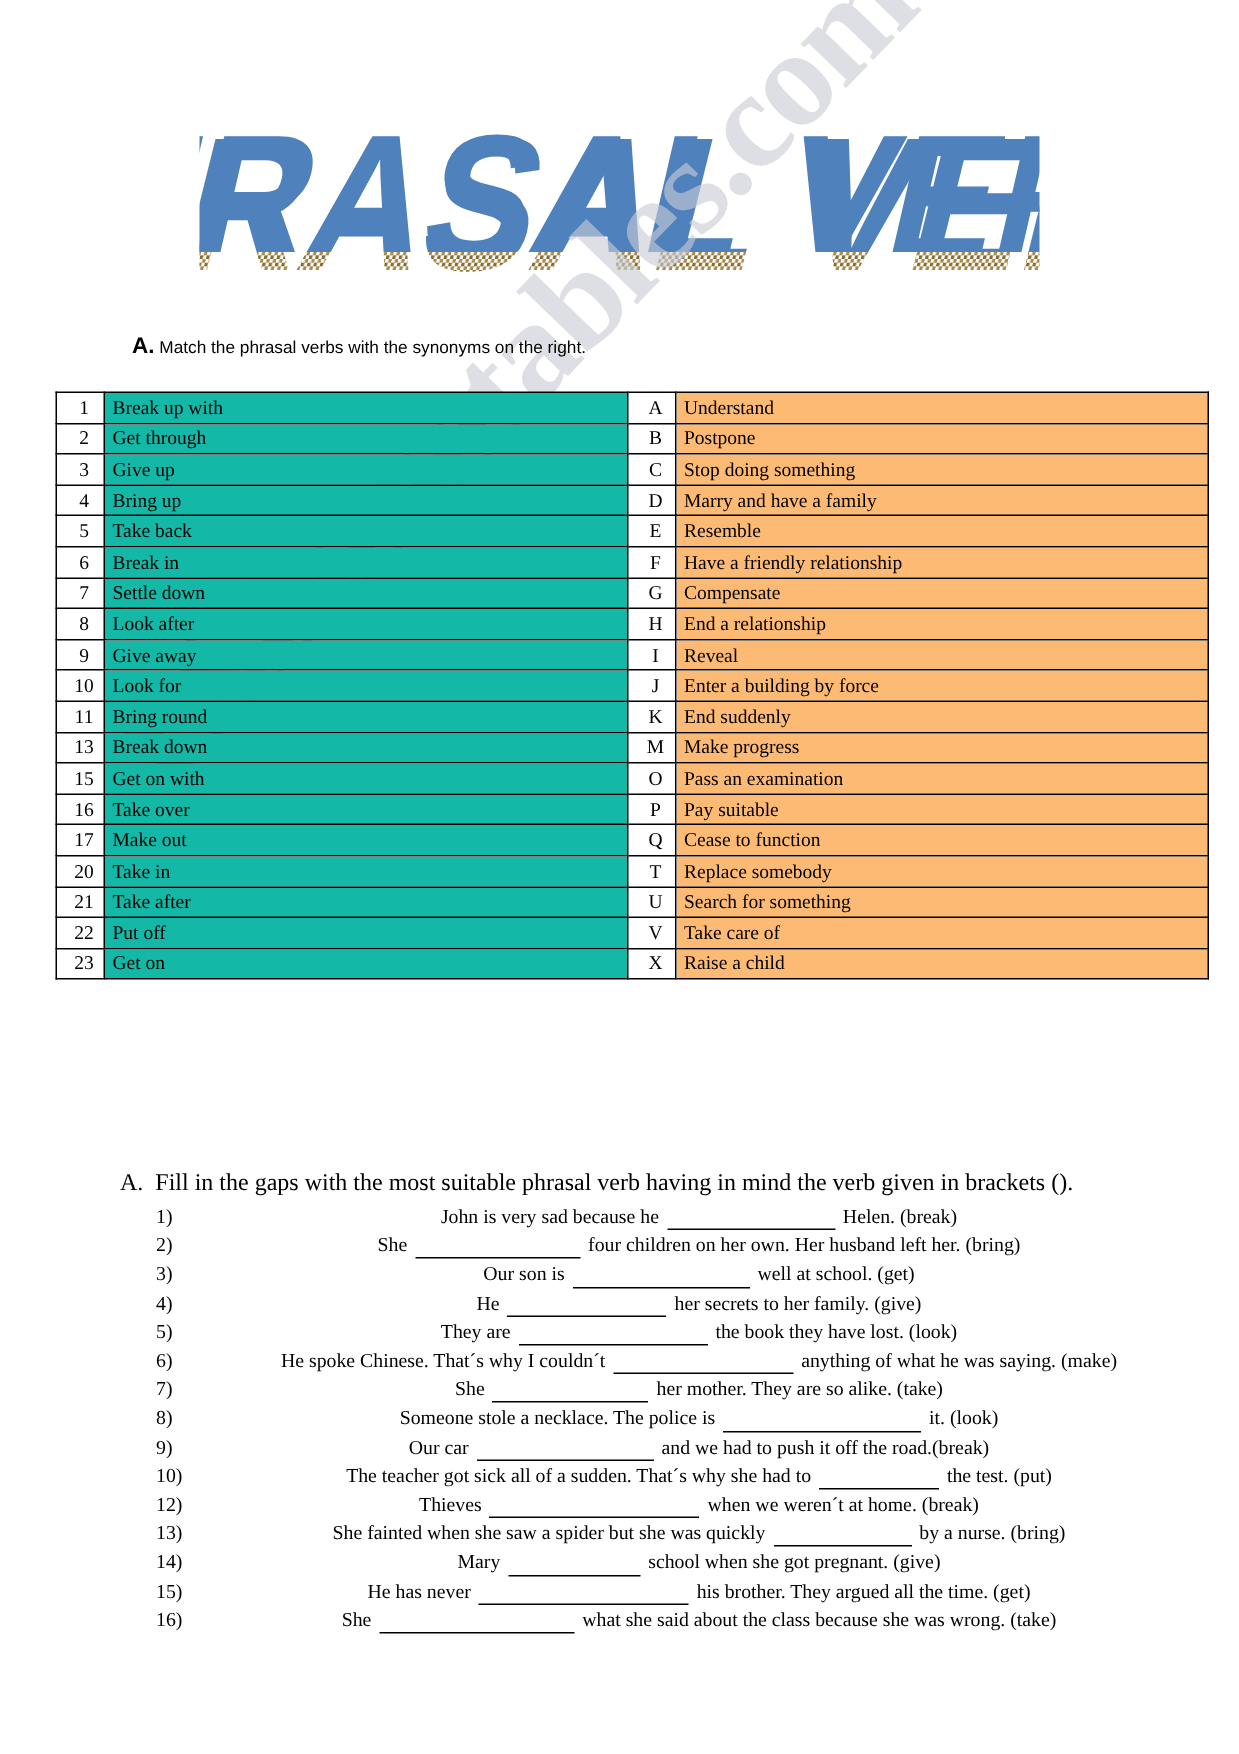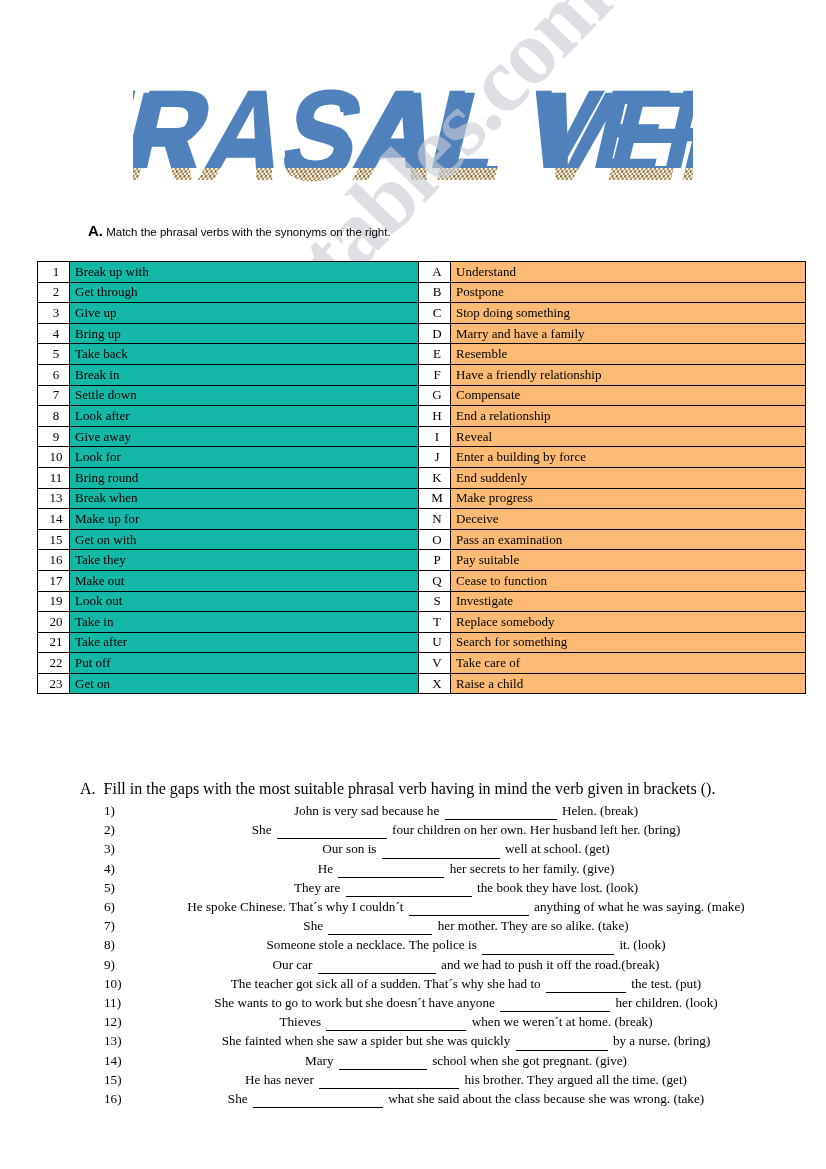--- a/index.html
+++ b/index.html
@@ -241,55 +241,43 @@
           <td class="c-def">Enter a building by force</td>
         </tr>
         <tr>
           <td class="c-num">11</td>
           <td class="c-verb">Bring round</td>
           <td class="c-let">K</td>
           <td class="c-def">End suddenly</td>
         </tr>
         <tr>
           <td class="c-num">13</td>
-          <td class="c-verb">Break when</td>
+          <td class="c-verb">Break down</td>
           <td class="c-let">M</td>
           <td class="c-def">Make progress</td>
-        </tr>
-        <tr>
-          <td class="c-num">14</td>
-          <td class="c-verb">Make up for</td>
-          <td class="c-let">N</td>
-          <td class="c-def">Deceive</td>
         </tr>
         <tr>
           <td class="c-num">15</td>
           <td class="c-verb">Get on with</td>
           <td class="c-let">O</td>
           <td class="c-def">Pass an examination</td>
         </tr>
         <tr>
           <td class="c-num">16</td>
-          <td class="c-verb">Take they</td>
+          <td class="c-verb">Take over</td>
           <td class="c-let">P</td>
           <td class="c-def">Pay suitable</td>
         </tr>
         <tr>
           <td class="c-num">17</td>
           <td class="c-verb">Make out</td>
           <td class="c-let">Q</td>
           <td class="c-def">Cease to function</td>
         </tr>
         <tr>
-          <td class="c-num">19</td>
-          <td class="c-verb">Look out</td>
-          <td class="c-let">S</td>
-          <td class="c-def">Investigate</td>
-        </tr>
-        <tr>
           <td class="c-num">20</td>
           <td class="c-verb">Take in</td>
           <td class="c-let">T</td>
           <td class="c-def">Replace somebody</td>
         </tr>
         <tr>
           <td class="c-num">21</td>
           <td class="c-verb">Take after</td>
           <td class="c-let">U</td>
           <td class="c-def">Search for something</td>
@@ -348,24 +336,20 @@
       </div>
       <div class="ex-item">
         <span class="ex-num">9)</span>
         <span class="ex-body"><span>Our car</span> <span class="blank" style="width: 118px;"></span> <span>and we had to push it off the road.(break)</span></span>
       </div>
       <div class="ex-item">
         <span class="ex-num">10)</span>
         <span class="ex-body"><span>The teacher got sick all of a sudden. That´s why she had to</span> <span class="blank" style="width: 80px;"></span> <span>the test. (put)</span></span>
       </div>
       <div class="ex-item">
-        <span class="ex-num">11)</span>
-        <span class="ex-body"><span>She wants to go to work but she doesn´t have anyone</span> <span class="blank" style="width: 110px;"></span> <span>her children. (look)</span></span>
-      </div>
-      <div class="ex-item">
         <span class="ex-num">12)</span>
         <span class="ex-body"><span>Thieves</span> <span class="blank" style="width: 140px;"></span> <span>when we weren´t at home. (break)</span></span>
       </div>
       <div class="ex-item">
         <span class="ex-num">13)</span>
         <span class="ex-body"><span>She fainted when she saw a spider but she was quickly</span> <span class="blank" style="width: 92px;"></span> <span>by a nurse. (bring)</span></span>
       </div>
       <div class="ex-item">
         <span class="ex-num">14)</span>
         <span class="ex-body"><span>Mary</span> <span class="blank" style="width: 88px;"></span> <span>school when she got pregnant. (give)</span></span>

